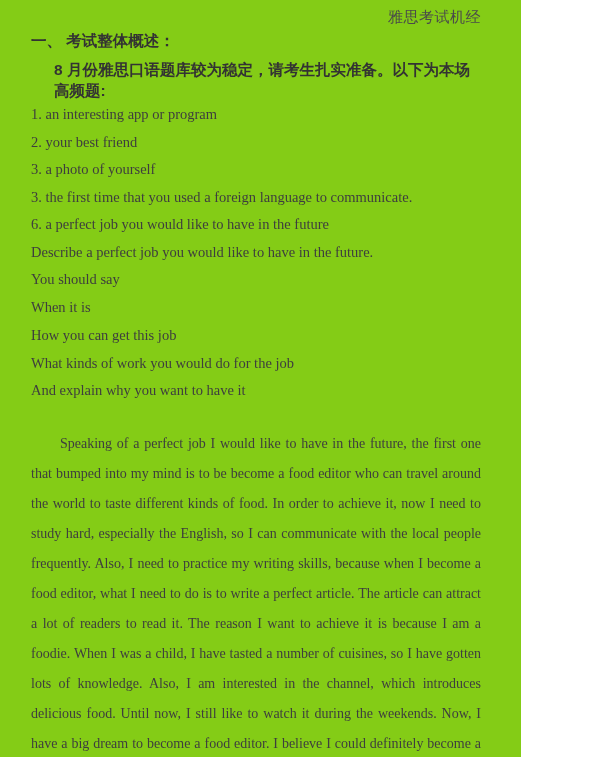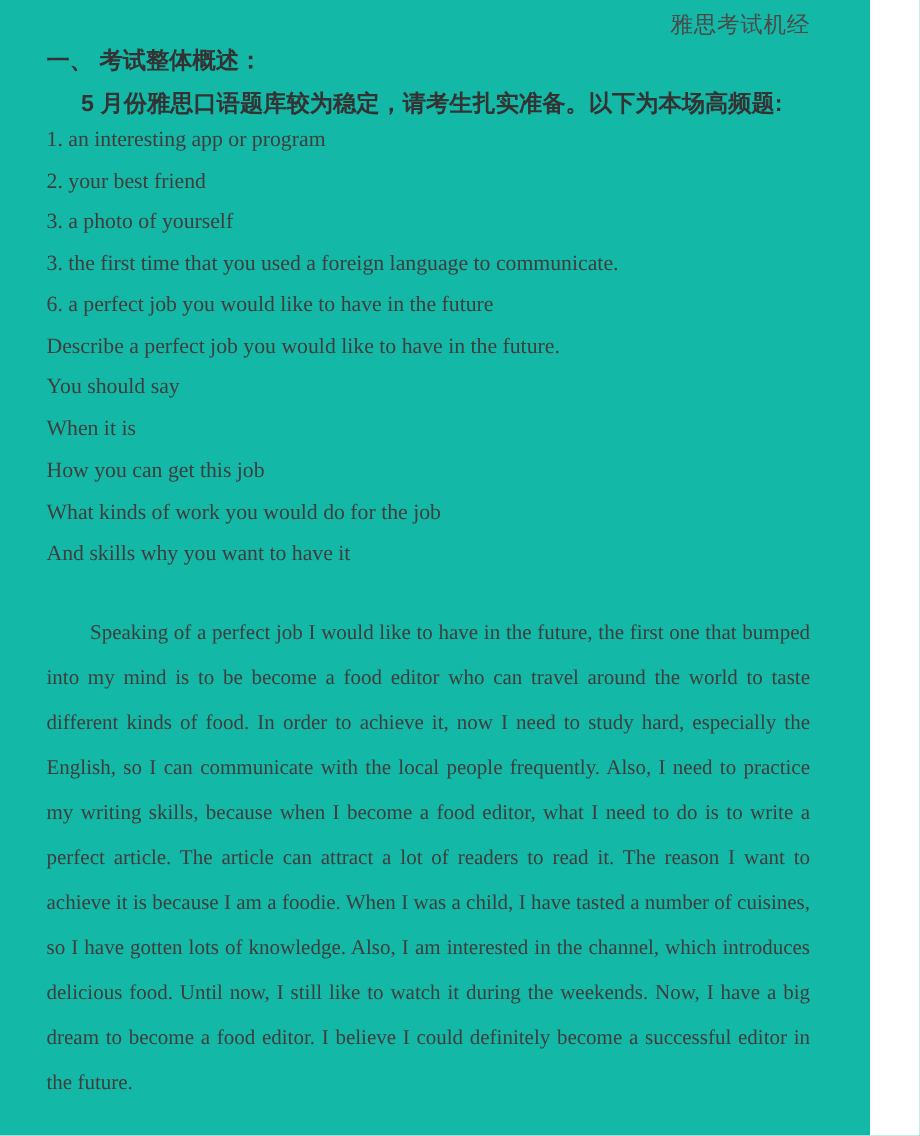--- a/index.html
+++ b/index.html
@@ -2,24 +2,24 @@
 <html><head>
   <meta charset="utf-8">
   <style>
     html, body {
       margin: 0;
       padding: 0;
       background: #ffffff;
     }
     .page {
       position: relative;
-      width: 580px;
+      width: 521px;
       height: 757px;
       box-sizing: border-box;
-      background: #14b8a6;
+      background: #84cc16;
       overflow: hidden;
       padding: 8px 40px 0 31px;
       font-family: "Liberation Serif", serif;
       color: #3e3e3e;
     }
     .doc-header {
       text-align: right;
       font-family: "Liberation Sans", sans-serif;
       font-size: 15px;
       letter-spacing: 0.5px;
@@ -69,35 +69,35 @@
   </style>
 </head>
 <body>
 
 <div class="page">
 
   <div class="doc-header">雅思考试机经</div>
 
   <div class="section-heading heading-1">一、 考试整体概述：</div>
 
-  <div class="section-intro">5 月份雅思口语题库较为稳定，请考生扎实准备。以下为本场高频题:</div>
+  <div class="section-intro">8 月份雅思口语题库较为稳定，请考生扎实准备。以下为本场高频题:</div>
 
   <div class="topic-list">
     <div class="topic-item">1. an interesting app or program</div>
     <div class="topic-item">2. your best friend</div>
     <div class="topic-item">3. a photo of yourself</div>
     <div class="topic-item">3. the first time that you used a foreign language to communicate.</div>
     <div class="topic-item">6. a perfect job you would like to have in the future</div>
   </div>
 
 
   <div class="cue-card">
     <div class="cue-line">Describe a perfect job you would like to have in the future.</div>
     <div class="cue-line">You should say</div>
     <div class="cue-line">When it is</div>
     <div class="cue-line">How you can get this job</div>
     <div class="cue-line">What kinds of work you would do for the job</div>
-    <div class="cue-line">And skills why you want to have it</div>
+    <div class="cue-line">And explain why you want to have it</div>
   </div>
 
   <p class="sample-answer">Speaking of a perfect job I would like to have in the future, the first one that bumped into my mind is to be become a food editor who can travel around the world to taste different kinds of food. In order to achieve it, now I need to study hard, especially the English, so I can communicate with the local people frequently. Also, I need to practice my writing skills, because when I become a food editor, what I need to do is to write a perfect article. The article can attract a lot of readers to read it. The reason I want to achieve it is because I am a foodie. When I was a child, I have tasted a number of cuisines, so I have gotten lots of knowledge. Also, I am interested in the channel, which introduces delicious food. Until now, I still like to watch it during the weekends. Now, I have a big dream to become a food editor. I believe I could definitely become a successful editor in the future.</p>
 
 </div>
 
 </body></html>

